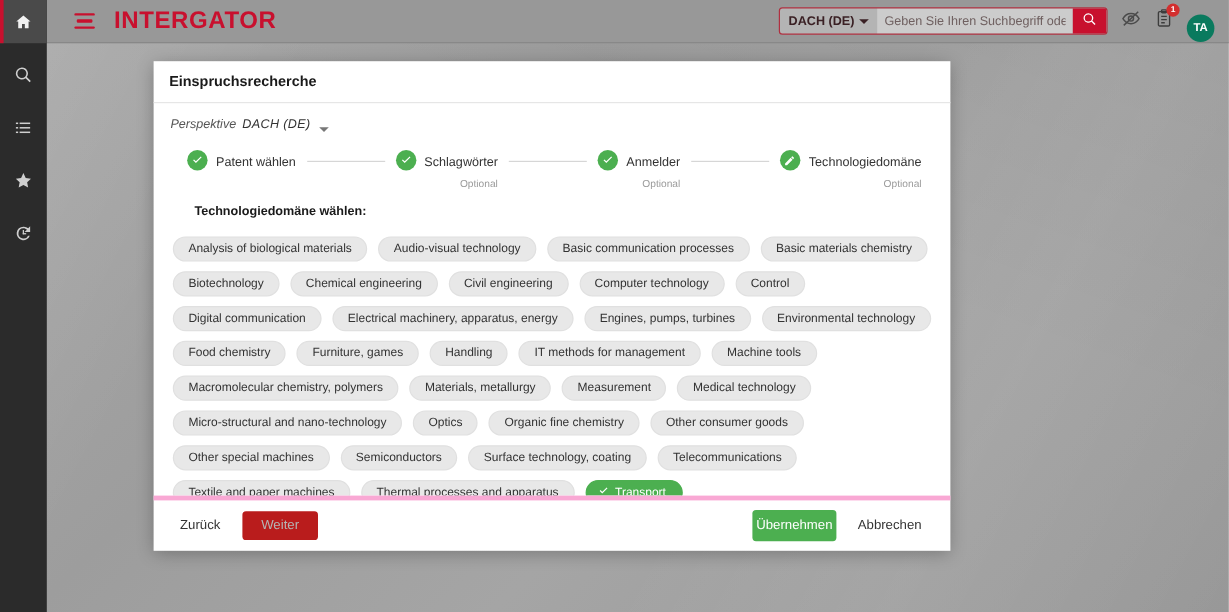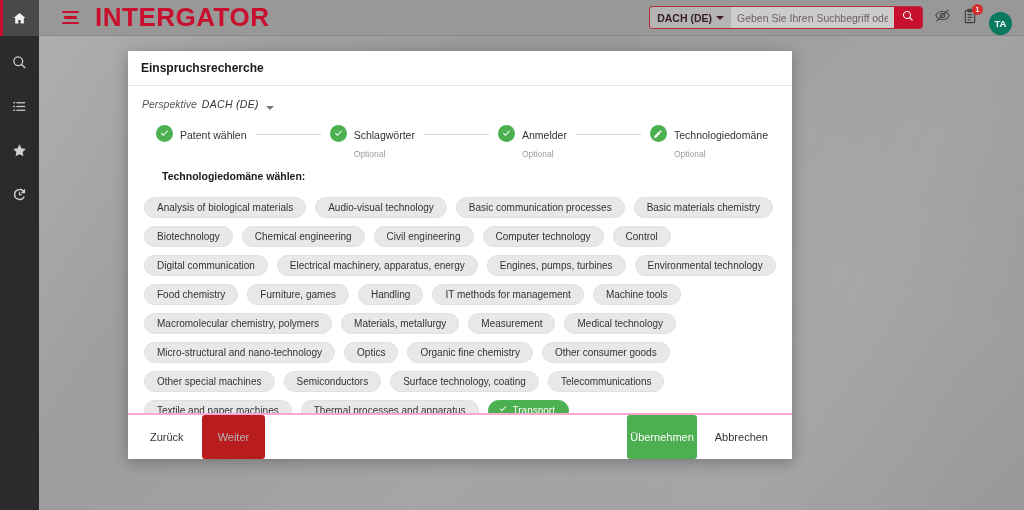--- a/index.html
+++ b/index.html
@@ -54,21 +54,21 @@
   .hamburger {
     width: 34px; height: 36px;
     display: flex; flex-direction: column; align-items: center; justify-content: center;
     gap: 3px; margin-left: 14px;
   }
   .hamburger span {
     display: block; width: 17px; height: 2.5px; background: #c8102e; border-radius: 1px;
   }
   .hamburger span:nth-child(2) { width: 13px; }
   .brand {
-    font-size: 26px; font-weight: bold; letter-spacing: 0.5px;
+    font-size: 20px; font-weight: bold; letter-spacing: 0.5px;
     color: #c8102e; margin-left: 8px;
   }
   .header-right {
     margin-left: auto; display: flex; align-items: center; gap: 11px;
     padding-right: 12px;
   }
   .searchbar {
     display: flex; align-items: center; height: 23px;
     border: 1px solid #b03040; border-radius: 3px; overflow: hidden;
     background: rgba(255,255,255,0.28);
@@ -128,21 +128,21 @@
   }
   .perspektive-value { color: #333; letter-spacing: 0.3px; }
   .chev-sm {
     width: 0; height: 0;
     border-left: 4px solid transparent; border-right: 4px solid transparent;
     border-top: 4.5px solid #777; margin-left: 2px;
   }
 
   
   .stepper { display: flex; align-items: flex-start; padding: 0 10px 0 14px; }
-  .step { display: flex; align-items: flex-start; gap: 7px; flex: 0 0 auto; }
+  .step { display: flex; align-items: flex-start; gap: 7px; flex: 0 0 auto; text-align: right; }
   .step-dot {
     width: 17px; height: 17px; border-radius: 50%;
     background: #4caf50; display: flex; align-items: center; justify-content: center;
     flex: 0 0 auto; margin-top: 1px;
   }
   .step-txt { line-height: 1.15; padding-top: 1px; }
   .step-label { font-size: 10.5px; color: #333; white-space: nowrap; }
   .step-sub { font-size: 8.5px; color: #9b9b9b; }
   .step-line { flex: 1 1 auto; height: 1px; background: #d6d6d6; margin: 10px 9px 0 9px; min-width: 20px; }
 
@@ -162,22 +162,22 @@
   }
   .chip.selected {
     background: #4caf50; color: #fff; border-color: #4caf50;
     padding: 0 13px 0 9px;
   }
   .chip .tick { display: none; }
   .chip.selected .tick { display: inline-block; }
 
   
   .modal-footer {
-    height: 46px; border-top: 2px solid #f9a8d4;
-    display: flex; padding: 0 16px 0 14px; gap: 10px;
+    height: 46px; border-top: 4px solid #f9a8d4;
+    display: flex; align-items: center; padding: 0 16px 0 14px; gap: 10px;
   }
   .link-btn {
     background: none; border: none; cursor: pointer;
     font-size: 11px; color: #333; padding: 6px 8px;
     font-family: "Liberation Sans", sans-serif;
   }
   .ghost-btn {
     background: #b91c1c; border: none; border-radius: 3px; cursor: default;
     font-size: 11px; color: #b5b5b5; padding: 6px 16px;
     font-family: "Liberation Sans", sans-serif;

